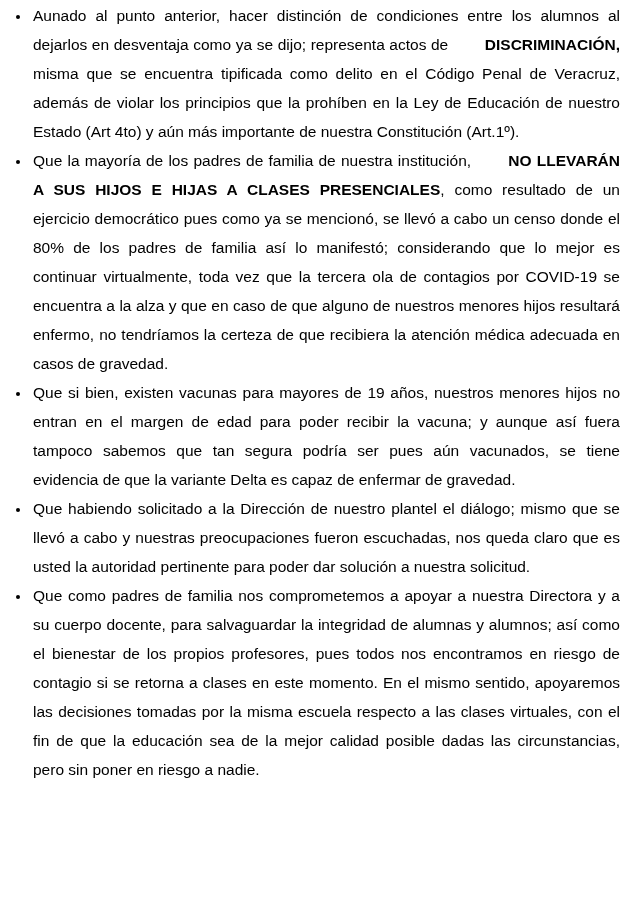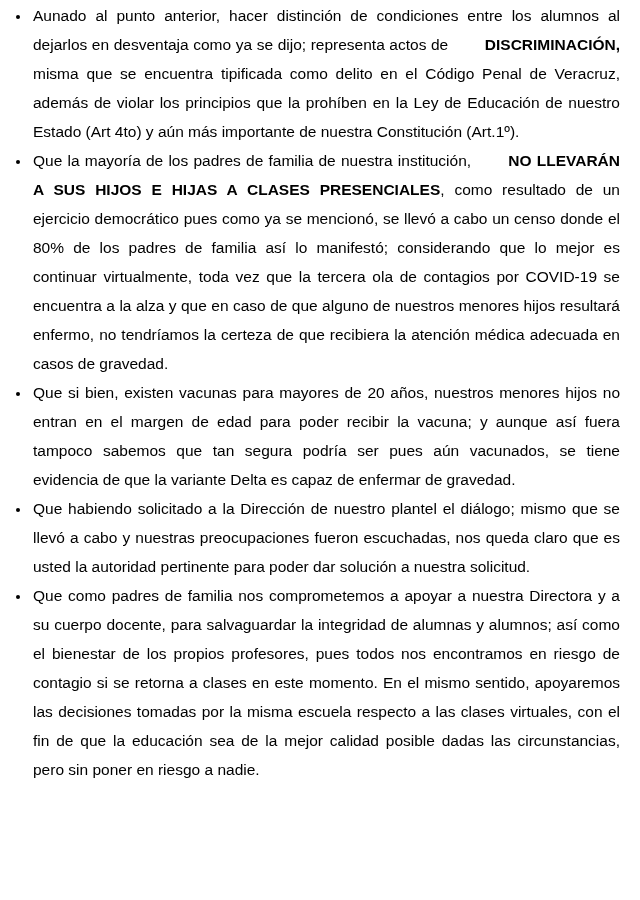--- a/index.html
+++ b/index.html
@@ -42,17 +42,17 @@
     padding-left: 32px;
   }
 </style>
 </head>
 <body>
 
 <div class="page">
   <ul class="bullet-list">
       <li><span>Aunado al punto anterior, hacer distinción de condiciones entre los alumnos al dejarlos en desventaja como ya se dijo; representa actos de </span><span class="bold">DISCRIMINACIÓN,</span><span> misma que se encuentra tipificada como delito en el Código Penal de Veracruz, además de violar los principios que la prohíben en la Ley de Educación de nuestro Estado (Art 4to) y aún más importante de nuestra Constitución (Art.1º).</span></li>
       <li><span>Que la mayoría de los padres de familia de nuestra institución, </span><span class="bold">NO LLEVARÁN A SUS HIJOS E HIJAS A CLASES PRESENCIALES</span><span>, como resultado de un ejercicio democrático pues como ya se mencionó, se llevó a cabo un censo donde el 80% de los padres de familia así lo manifestó; considerando que lo mejor es continuar virtualmente, toda vez que la tercera ola de contagios por COVID-19 se encuentra a la alza y que en caso de que alguno de nuestros menores hijos resultará enfermo, no tendríamos la certeza de que recibiera la atención médica adecuada en casos de gravedad.</span></li>
-      <li><span>Que si bien, existen vacunas para mayores de 20 años, nuestros menores hijos no entran en el margen de edad para poder recibir la vacuna; y aunque así fuera tampoco sabemos que tan segura podría ser pues aún vacunados, se tiene evidencia de que la variante Delta es capaz de enfermar de gravedad.</span></li>
+      <li><span>Que si bien, existen vacunas para mayores de 19 años, nuestros menores hijos no entran en el margen de edad para poder recibir la vacuna; y aunque así fuera tampoco sabemos que tan segura podría ser pues aún vacunados, se tiene evidencia de que la variante Delta es capaz de enfermar de gravedad.</span></li>
       <li><span>Que habiendo solicitado a la Dirección de nuestro plantel el diálogo; mismo que se llevó a cabo y nuestras preocupaciones fueron escuchadas, nos queda claro que es usted la autoridad pertinente para poder dar solución a nuestra solicitud.</span></li>
       <li><span>Que como padres de familia nos comprometemos a apoyar a nuestra Directora y a su cuerpo docente, para salvaguardar la integridad de alumnas y alumnos; así como el bienestar de los propios profesores, pues todos nos encontramos en riesgo de contagio si se retorna a clases en este momento. En el mismo sentido, apoyaremos las decisiones tomadas por la misma escuela respecto a las clases virtuales, con el fin de que la educación sea de la mejor calidad posible dadas las circunstancias, pero sin poner en riesgo a nadie.</span></li>
     </ul>
 </div>
 
 </body></html>

